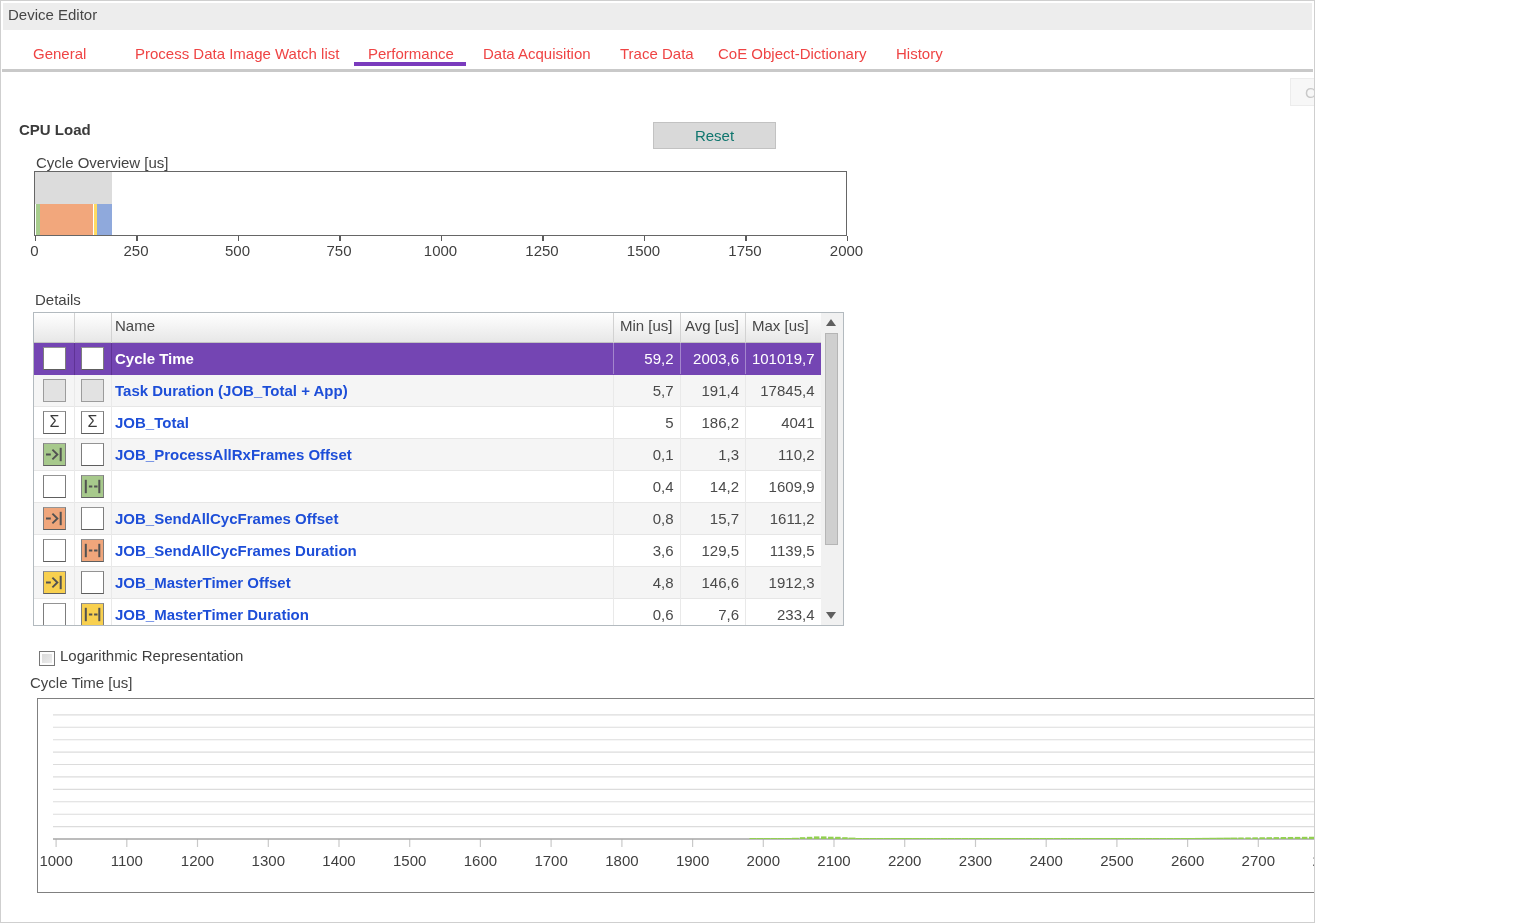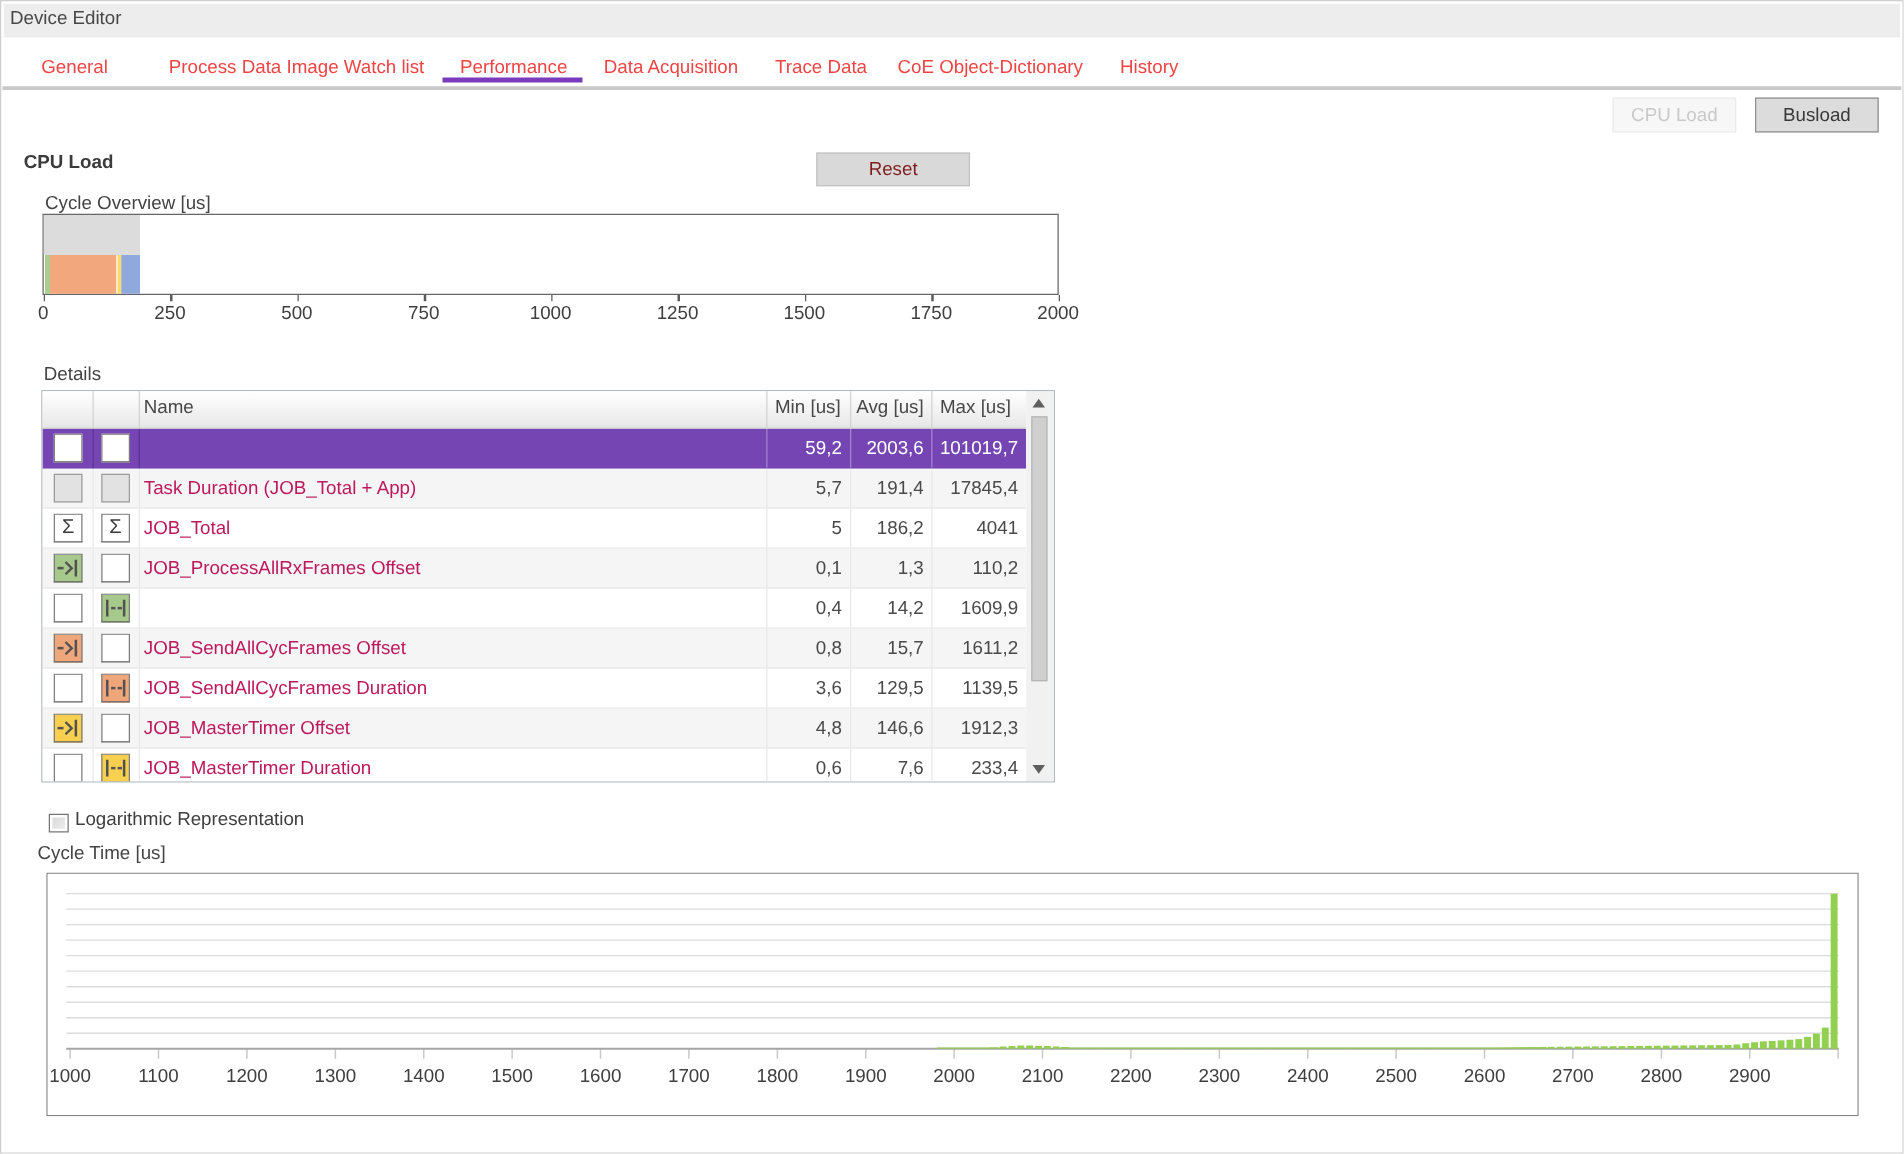--- a/index.html
+++ b/index.html
@@ -1,27 +1,27 @@
 <!DOCTYPE html>
 <html><head>
 <meta charset="utf-8">
 <style>
 * { margin:0; padding:0; box-sizing:border-box; }
 html,body { width:1523px; height:923px; background:#fff; }
 body { font-family:"Liberation Sans", sans-serif; font-size:15px; color:#444; }
-#page { position:relative; width:1523px; height:923px; background:#fff; border:1px solid #cfcfcf; overflow:hidden; }
+#page { position:relative; width:1315px; height:923px; background:#fff; border:1px solid #cfcfcf; overflow:hidden; }
 .titlebar { position:absolute; left:2px; top:2px; right:2px; height:27px; background:#ededed; }
 .titlebar span { position:absolute; left:5px; top:3px; color:#474747; }
 .tab { position:absolute; top:44px; color:#ef4444; white-space:nowrap; }
 .tabunder { position:absolute; left:353px; top:61px; width:112px; height:4px; background:#7a3bbd; }
 .tabline { position:absolute; left:1px; right:1px; top:68px; height:2.5px; background:#c9c9c9; }
 .btn { position:absolute; text-align:center; }
 #btncpu { left:1289px; top:77px; width:99px; height:28px; line-height:27px; background:#f7f7f7; border:1px solid #ececec; color:#c9c9c9; }
 #btnbus { left:1403px; top:77px; width:99px; height:28px; line-height:27px; background:#dcdcdc; border:1px solid #8f8f8f; color:#383838; }
-#btnreset { left:652px; top:121px; width:123px; height:27px; line-height:26px; background:#d9d9d9; border:1px solid #c2c2c2; color:#7f1d1d; }
+#btnreset { left:652px; top:121px; width:123px; height:27px; line-height:26px; background:#d9d9d9; border:1px solid #c2c2c2; color:#0f766e; }
 #h-cpuload { position:absolute; left:18px; top:120px; font-weight:bold; color:#3b3b3b; }
 #lab-co { position:absolute; left:35px; top:153px; }
 #chart1 { position:absolute; left:33px; top:170px; width:813px; height:65px; border:1px solid #666; background:#fff; }
 #chart1 .gray { position:absolute; left:0; top:0; width:76.5px; height:31.5px; background:#dcdcdc; }
 #chart1 .grn1 { position:absolute; left:0.5px; top:32px; width:4.8px; height:31px; background:#a8cd8e; }
 #chart1 .org1 { position:absolute; left:5.3px; top:32px; width:52.4px; height:31px; background:#f2a77c; }
 #chart1 .yel1 { position:absolute; left:58.7px; top:32px; width:3.3px; height:31px; background:#fedb63; }
 #chart1 .blu1 { position:absolute; left:62.2px; top:32px; width:14.4px; height:31px; background:#8fa9dc; }
 .t1tick { position:absolute; top:235px; width:1.5px; height:5px; background:#5a5a5a; }
 .t1lab { position:absolute; top:241px; width:80px; text-align:center; color:#3f3f3f; }
@@ -30,21 +30,21 @@
 #thead { position:absolute; left:0; top:0; width:786.5px; height:30px; background:linear-gradient(#ffffff,#e7e7e7); border-bottom:1px solid #c3c3c3; }
 #thead span { position:absolute; top:4px; color:#474747; }
 #thead .hsep { position:absolute; top:0; width:1px; height:31px; background:#d2d2d2; }
 #tbody { position:absolute; left:0; top:30px; width:786.5px; height:282px; overflow:hidden; }
 .row { position:relative; height:32px; border-bottom:1px solid #e6e6e6; background:#fff; }
 .row.alt { background:#f5f5f5; }
 .row.sel { background:#7445b3; color:#fff; border-bottom:none; height:32px; }
 .row span { display:block; position:absolute; }
 .c1 { left:0; top:0; width:39.5px; height:31px; }
 .c2 { left:39.5px; top:0; width:37px; height:31px; }
-.cn { left:76.5px; top:0; right:0; height:31px; line-height:31px; padding-left:4.5px; color:#be185d; white-space:nowrap; }
+.cn { left:76.5px; top:0; right:0; height:31px; line-height:31px; padding-left:4.5px; color:#1d4ed8; white-space:nowrap;font-weight:bold; }
 .row.sel .cn { color:#fff; font-weight:bold; }
 .v { top:0; height:31px; line-height:31px; text-align:right; color:#4a4a4a; }
 .v1 { left:579px; width:60.5px; }
 .v2 { left:645.5px; width:59.5px; }
 .v3 { left:711px; width:69.5px; }
 .row.sel .v { color:#fff; }
 .ic { position:absolute; left:8.8px; top:3.5px; width:23.5px; height:23.5px; border:1px solid #7d7d7d; border-top-color:#949494; border-bottom-color:#5e5e5e; text-align:center; }
 .c2 .ic { left:7.2px; }
 .wbx { background:#fff; }
 .gbx { background:#e2e2e2; border-color:#9c9c9c; }
@@ -125,20 +125,21 @@
       <div class="hsep" style="left:711px;"></div>
     </div>
     <div id="tbody">
 <div class="row sel">
           <span class="c1">
             <span class="ic wbx"></span>
           </span>
           <span class="c2">
             <span class="ic wbx"></span>
           </span>
+          <span class="cn">Cycle Time</span>
           <span class="v v1">59,2</span>
           <span class="v v2">2003,6</span>
           <span class="v v3">101019,7</span>
         </div>
 <div class="row alt">
           <span class="c1">
             <span class="ic gbx"></span>
           </span>
           <span class="c2">
             <span class="ic gbx"></span>

